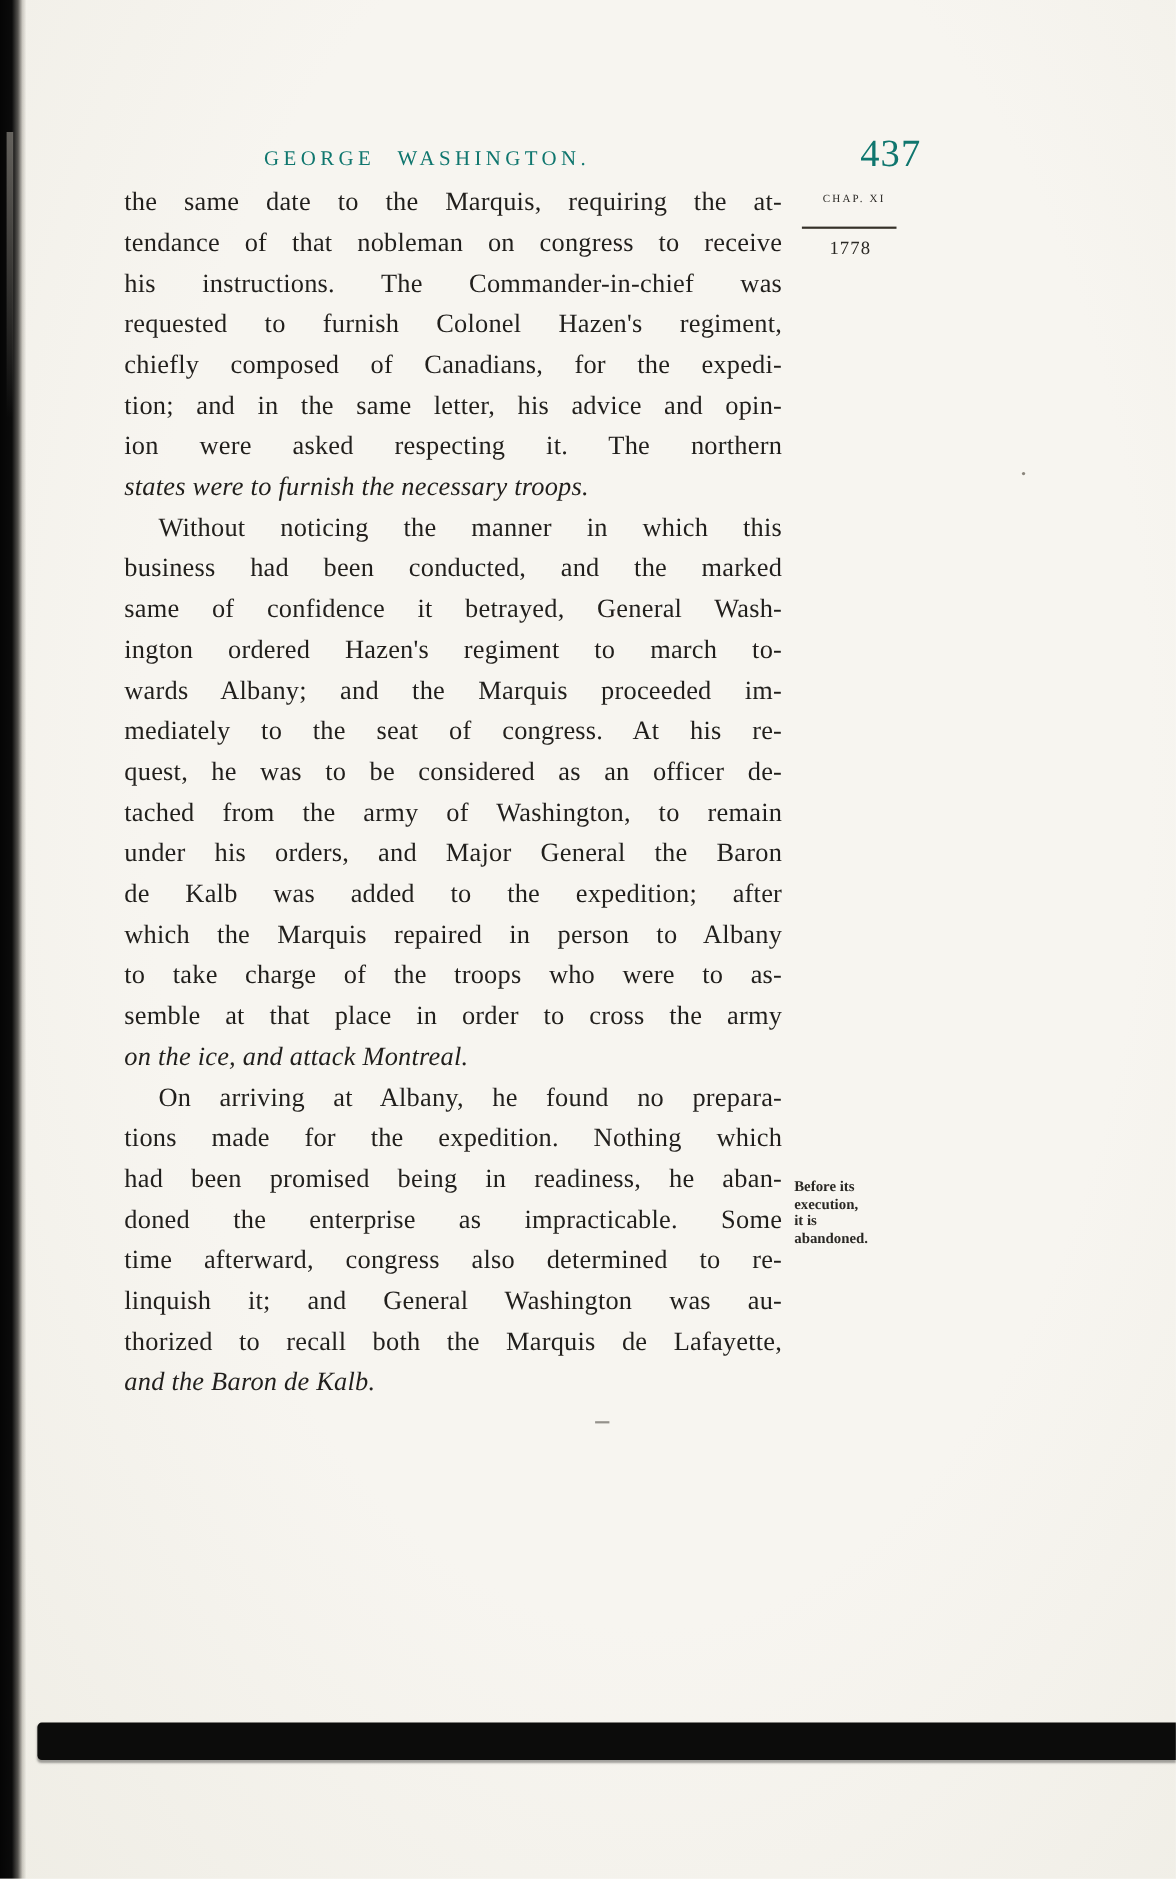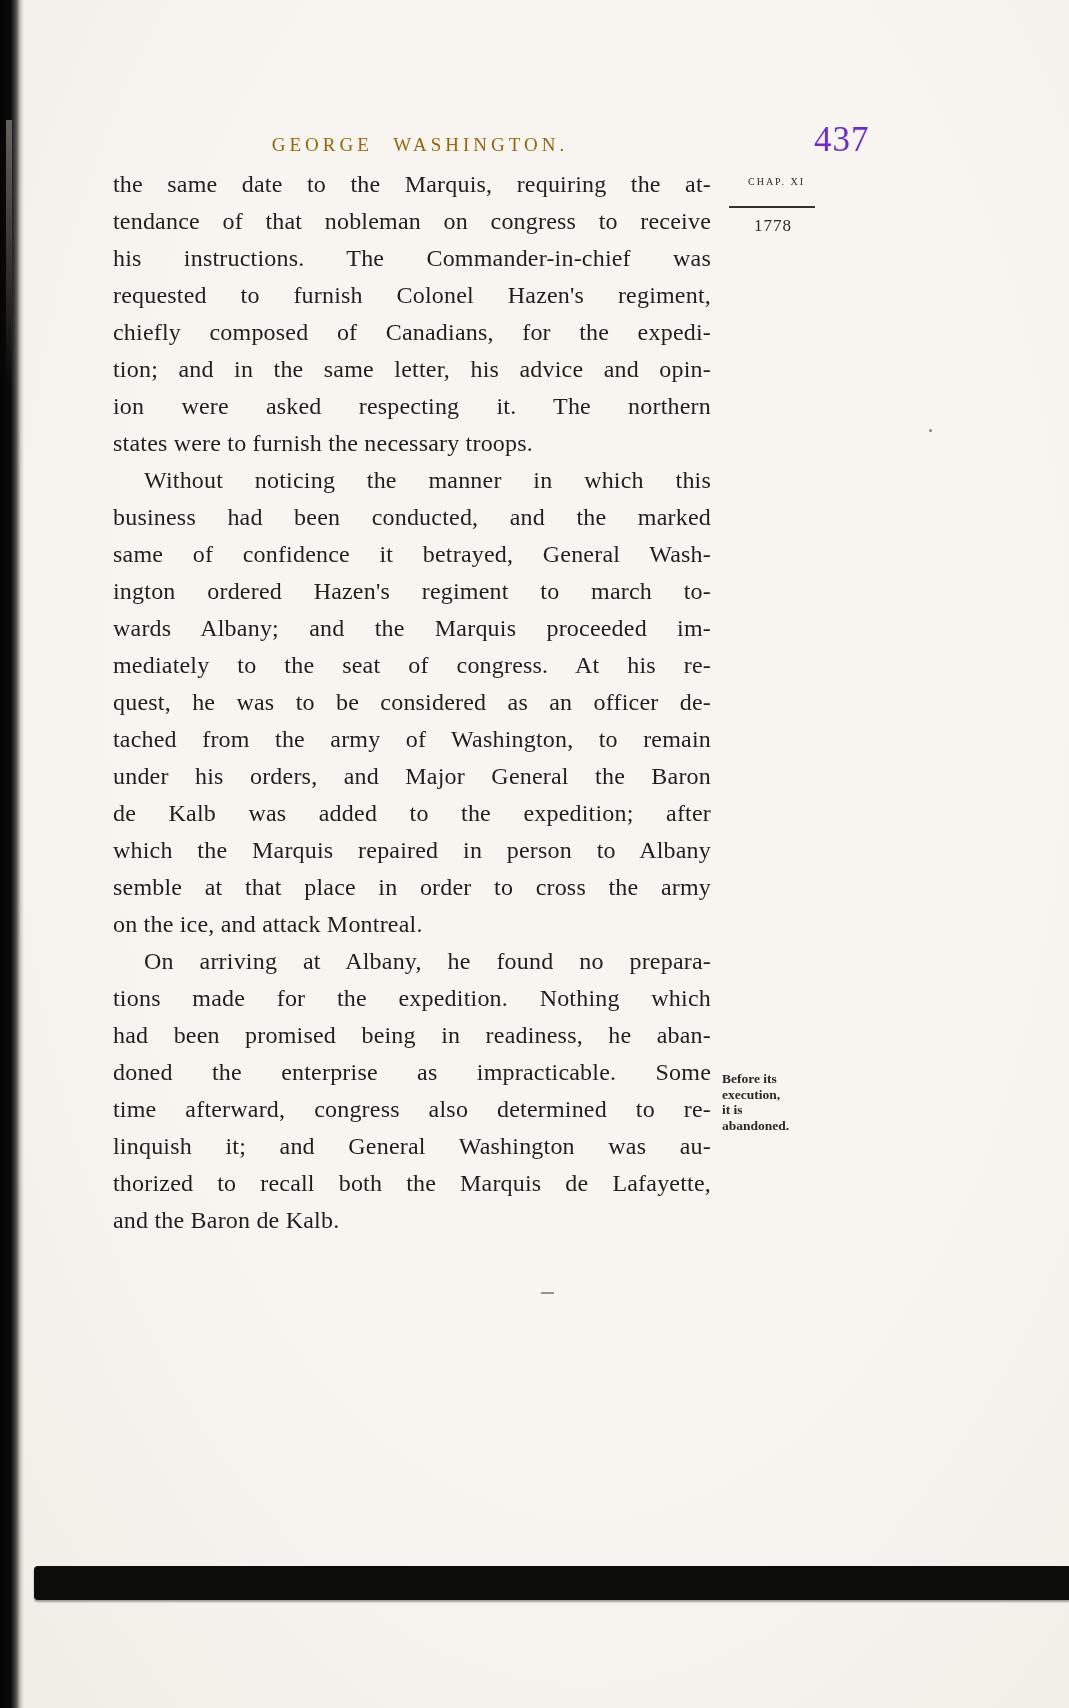--- a/index.html
+++ b/index.html
@@ -33,26 +33,26 @@
     background: #6a665f; opacity: 0.7;
   }
   .scan-mark-dot {
     position: absolute; left: 929px; top: 429px; width: 3px; height: 3px;
     border-radius: 50%; background: #8a857c;
   }
 
   
   .running-head {
     position: absolute; top: 134px; left: 240px; width: 360px;
-    text-align: center; font-size: 19px; letter-spacing: 4px; word-spacing: 12px;
-    color: #a16207;
+    font-size: 19px; letter-spacing: 4px; word-spacing: 12px;
+    color: #0f766e;
   }
   .page-number {
     position: absolute; top: 120px; left: 782px;
-    font-size: 35px; letter-spacing: 1px; color: #6d28d9; margin-left: 32px;
+    font-size: 35px; letter-spacing: 1px; color: #0f766e;
   }
 
   
   .chapter-label {
     position: absolute; top: 176px; left: 748px;
     font-size: 10px; letter-spacing: 2px; color: #2a2824;
   }
   .chapter-rule {
     position: absolute; top: 206px; left: 729px; width: 86px; height: 2px;
     background: #353129;
@@ -65,21 +65,21 @@
     position: absolute; top: 1071px; left: 722px; width: 122px;
     font-size: 13.5px; line-height: 15.5px; color: #2a2824;
   }
 
   
   .body-text {
     position: absolute; top: 166px; left: 113px; width: 598px;
     font-size: 24px; line-height: 37px; letter-spacing: 0.2px;
   }
   .line { text-align: justify; text-align-last: justify; }
-  .line.last { text-align-last: left; }
+  .line.last { text-align-last: left; font-style: italic; }
   .line.indent { text-indent: 31px; }
   .sidenote .line { text-align: left; text-align-last: left; font-weight: bold; }
 </style>
 </head>
 <body>
 
 <div class="left-edge">
   <div class="left-edge-highlight"></div>
 </div>
 <div class="bottom-bar"></div>
@@ -115,20 +115,21 @@
       <div class="line">business had been conducted, and the marked</div>
       <div class="line">same of confidence it betrayed, General Wash-</div>
       <div class="line">ington ordered Hazen's regiment to march to-</div>
       <div class="line">wards Albany; and the Marquis proceeded im-</div>
       <div class="line">mediately to the seat of congress.  At his re-</div>
       <div class="line">quest, he was to be considered as an officer de-</div>
       <div class="line">tached from the army of Washington, to remain</div>
       <div class="line">under his orders, and Major General the Baron</div>
       <div class="line">de Kalb was added to the expedition; after</div>
       <div class="line">which the Marquis repaired in person to Albany</div>
+      <div class="line">to take charge of the troops who were to as-</div>
       <div class="line">semble at that place in order to cross the army</div>
       <div class="line last">on the ice, and attack Montreal.</div>
     </div>
     <div class="paragraph">
       <div class="line indent">On arriving at Albany, he found no prepara-</div>
       <div class="line">tions made for the expedition.  Nothing which</div>
       <div class="line">had been promised being in readiness, he aban-</div>
       <div class="line">doned the enterprise as impracticable.  Some</div>
       <div class="line">time afterward, congress also determined to re-</div>
       <div class="line">linquish it; and General Washington was au-</div>

